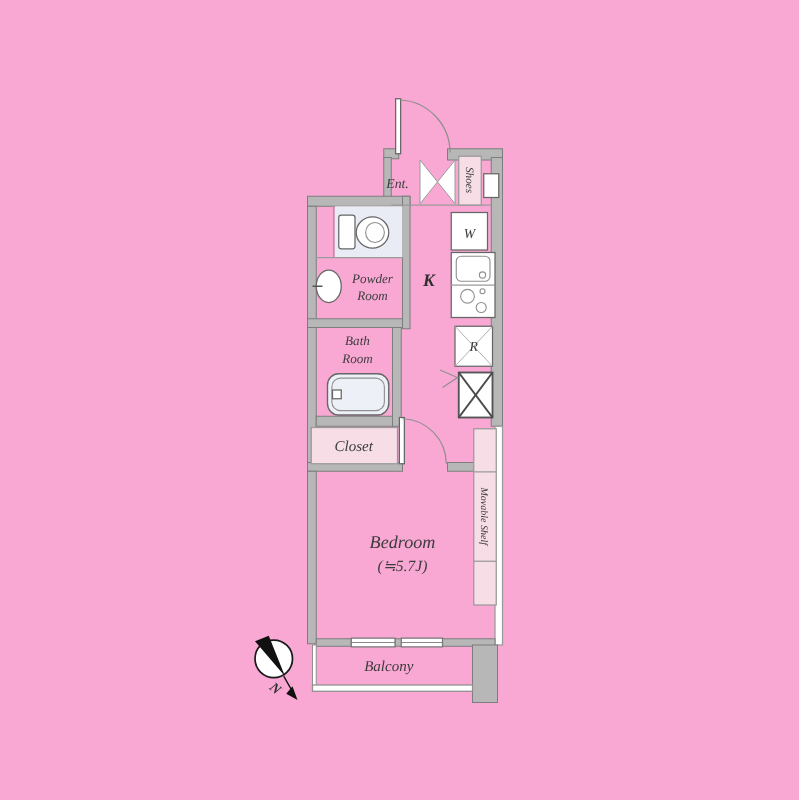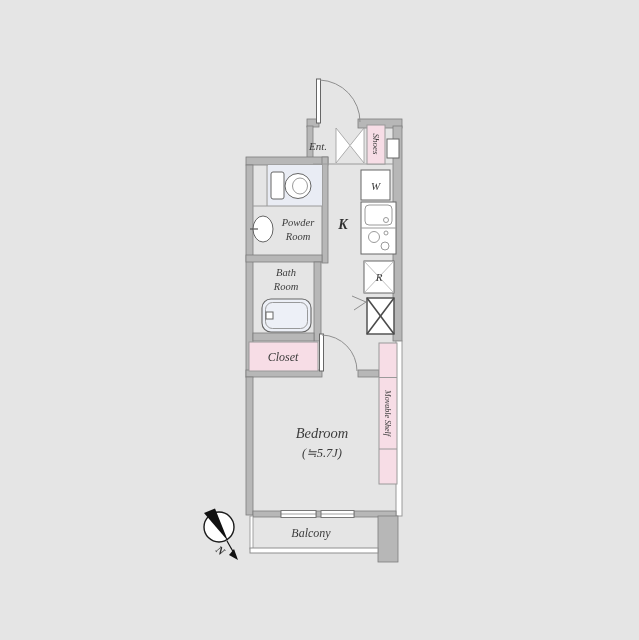--- a/index.html
+++ b/index.html
@@ -1,16 +1,16 @@
 <!DOCTYPE html>
 <html><head>
 <meta charset="utf-8">
 <style>
   html,body{margin:0;padding:0;background:#ffffff;}
-  .stage{position:relative;width:639px;height:640px;background:#e5e5e5;overflow:hidden;
+  .stage{position:relative;width:639px;height:640px;background:#f9a8d4;overflow:hidden;
          font-family:"Liberation Serif", serif;}
   svg{position:absolute;left:0;top:0;}
   .wall{fill:#b7b7b7;stroke:#7d7d7d;stroke-width:.8;}
   .wall-light{fill:#ffffff;stroke:#9a9a9a;stroke-width:1;}
   .thin{stroke:#9a9a9a;stroke-width:1;fill:none;}
   .fix{fill:#ffffff;stroke:#666;stroke-width:1;}
   .fix2{fill:none;stroke:#8f8f8f;stroke-width:.9;}
   .arc{fill:none;stroke:#8f8f8f;stroke-width:1;}
   .pinkbox{stroke:#9a9a9a;stroke-width:1;}
   .lbl{font-style:italic;fill:#3c3c3c;text-anchor:middle;}

